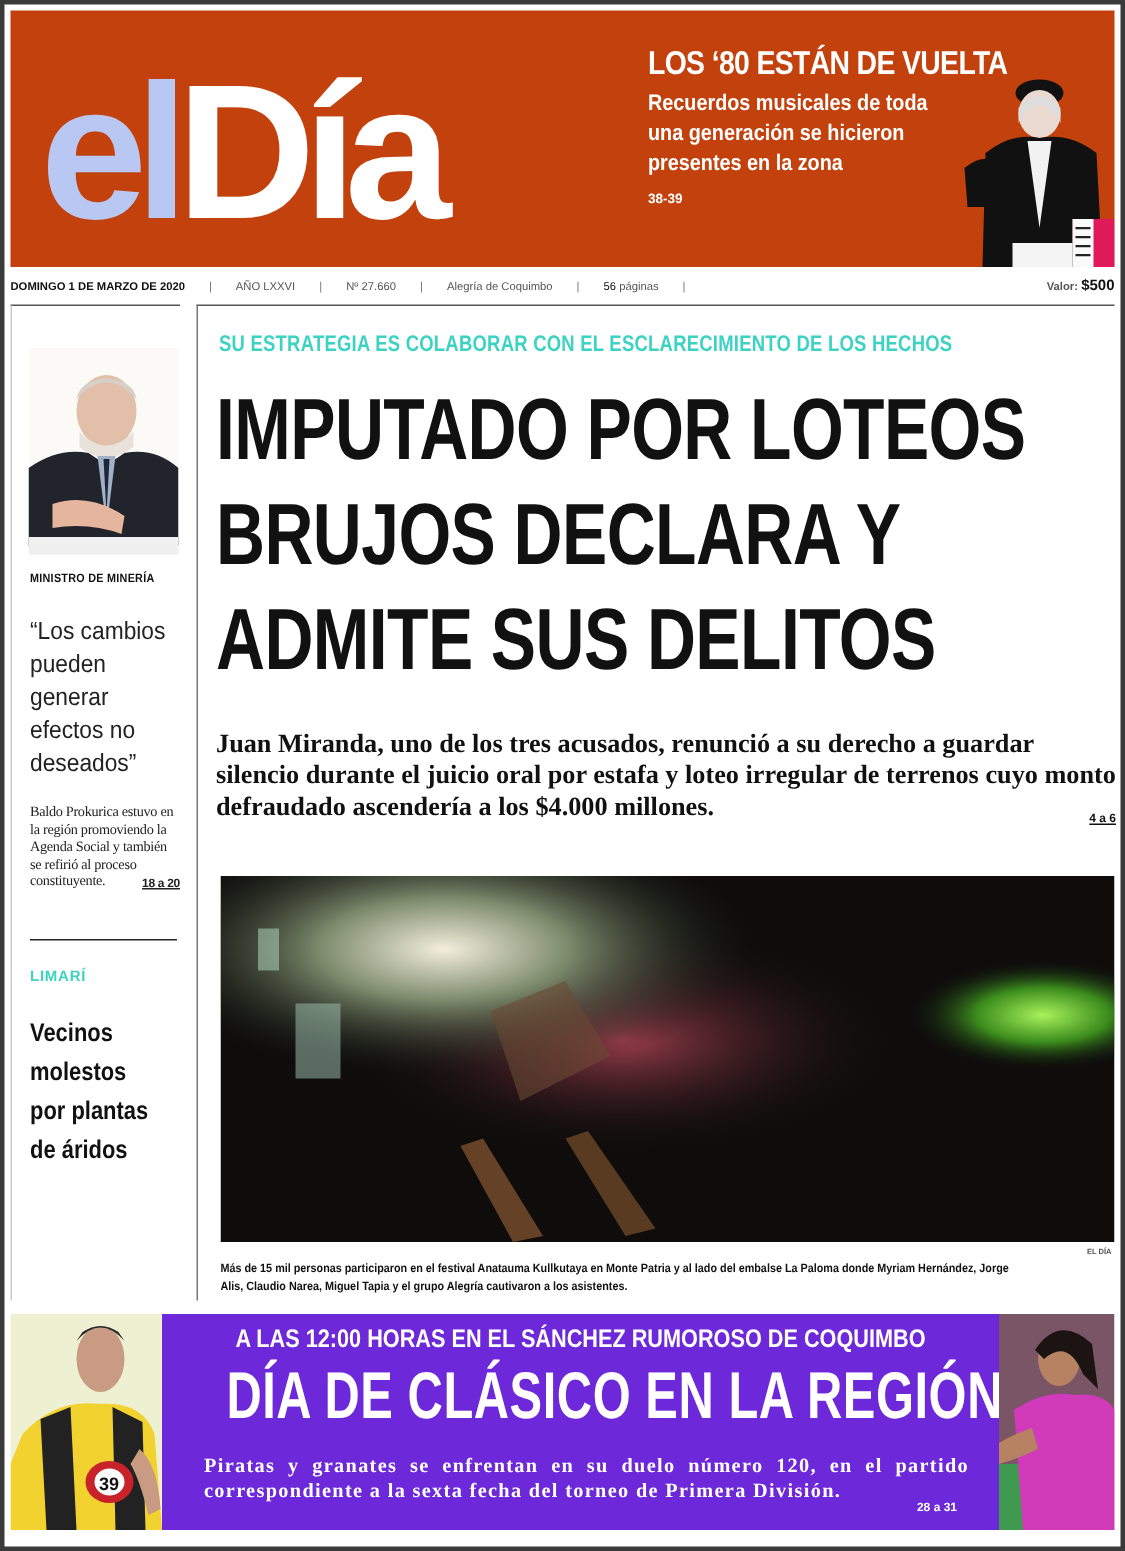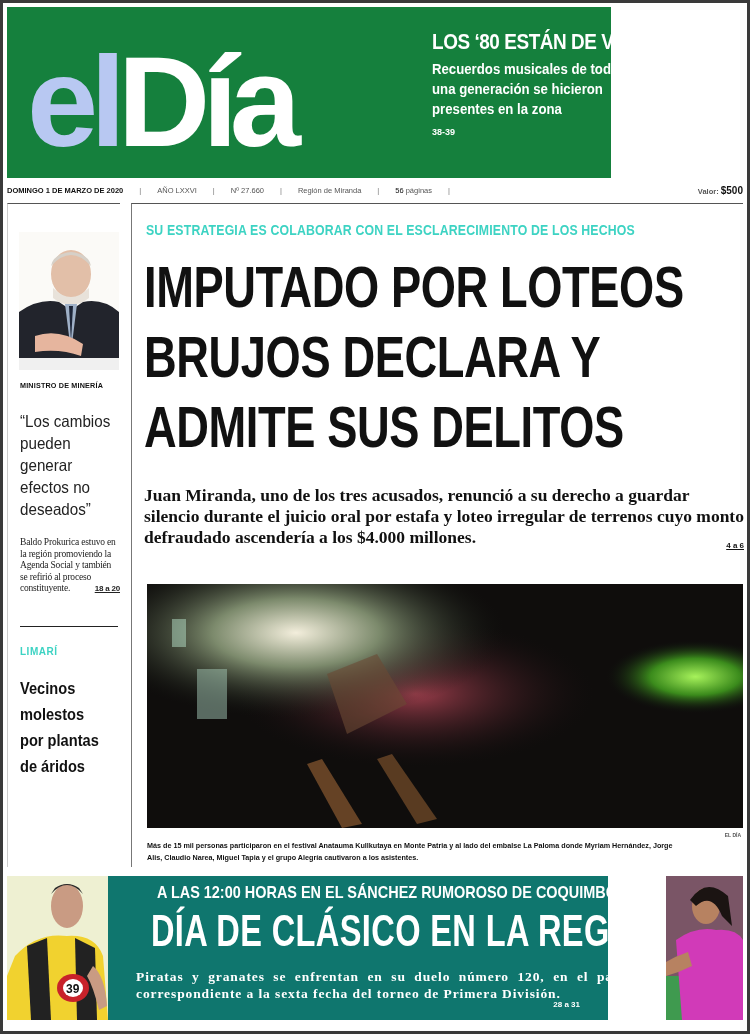--- a/index.html
+++ b/index.html
@@ -1,21 +1,21 @@
 <!DOCTYPE html>
 <html><head>
   <meta charset="utf-8">
   <style>
     * { box-sizing: border-box; margin: 0; padding: 0; }
     html, body { width: 750px; height: 1034px; background: #ffffff; overflow: hidden; }
     body { position: relative; font-family: "Liberation Sans", sans-serif; color: #111; }
     .page-frame { position: absolute; left: 0; top: 0; width: 750px; height: 1034px; border: 3px solid #3a3a3a; }
 
     
-    .masthead { position: absolute; left: 7px; top: 7px; width: 604px; height: 171px; background: #15803d; overflow: hidden; }
+    .masthead { position: absolute; left: 7px; top: 7px; width: 736px; height: 171px; background: #c2410c; overflow: hidden; }
     .logo { position: absolute; left: 20px; top: 30px; height: 130px; font-family: "Liberation Sans", sans-serif; font-weight: 700; font-size: 128px; letter-spacing: -8px; line-height: 130px; }
     .logo .el { color: #b8c8f2; }
     .logo .dia { color: #ffffff; }
     .promo { position: absolute; left: 425px; top: 22px; width: 240px; color: #fff; }
     .promo-title { font-family: "Liberation Sans Narrow", "Liberation Sans", sans-serif; font-weight: 700; font-size: 22px; letter-spacing: -0.5px; transform: scaleX(0.86); transform-origin: left; white-space: nowrap; }
     .promo-text { margin-top: 4px; font-weight: 700; font-size: 15px; line-height: 20px; transform: scaleX(0.88); transform-origin: left; white-space: nowrap; }
     .promo-pages { margin-top: 8px; font-weight: 700; font-size: 9px; }
     .promo-photo { position: absolute; left: 628px; top: 35px; width: 108px; height: 136px; }
 
     
@@ -44,21 +44,21 @@
     .main-kicker { position: absolute; left: 14px; top: 17px; font-weight: 700; font-size: 15px; color: #3dd3c3; transform: scaleX(0.82); transform-origin: left; white-space: nowrap; letter-spacing: 0.2px; }
     .headline { position: absolute; left: 12px; top: 48px; width: 760px; font-weight: 700; font-size: 58px; line-height: 70px; color: #111; transform: scaleX(0.78); transform-origin: left; letter-spacing: -0.5px; }
     .deck { position: absolute; left: 12px; top: 281px; width: 600px; font-family: "Liberation Serif", serif; font-weight: 700; font-size: 17.5px; line-height: 21px; color: #111; }
     .deck .page-ref { font-size: 8px; margin-top: 8px; }
     .concert-photo { position: absolute; left: 15px; top: 380px; width: 596px; height: 244px; }
     .credit { position: absolute; right: 2px; top: 628px; font-size: 5px; color: #555; font-weight: 700; }
     .caption { position: absolute; left: 15px; top: 636px; width: 600px; font-size: 8px; font-weight: 700; line-height: 12px; color: #111; transform: scaleX(0.9); transform-origin: left; }
 
     
     .banner { position: absolute; left: 7px; top: 876px; width: 736px; height: 144px; background: #fff; }
-    .banner-red { position: absolute; left: 101px; top: 0; width: 500px; height: 144px; background: #0f766e; }
+    .banner-red { position: absolute; left: 101px; top: 0; width: 558px; height: 144px; background: #6d28d9; }
     .banner-kicker { position: absolute; left: 0; width: 558px; top: 7px; text-align: center; color: #fff; font-weight: 700; font-size: 17px; transform: scaleX(0.85); white-space: nowrap; }
     .banner-title { position: absolute; left: -40px; width: 638px; top: 30px; text-align: center; color: #fff; font-weight: 700; font-size: 44px; transform: scaleX(0.74); white-space: nowrap; letter-spacing: 0.5px; }
     .banner-body { position: absolute; left: 28px; top: 92px; width: 510px; color: #fff; font-family: "Liberation Serif", serif; font-weight: 700; font-size: 13.5px; line-height: 17px; letter-spacing: 0.9px; text-align: justify; }
     .banner-ref { position: absolute; right: 28px; top: 124px; color: #fff; font-weight: 700; font-size: 8px; }
     .player-left { position: absolute; left: 0; top: 0; width: 101px; height: 144px; }
     .player-right { position: absolute; left: 659px; top: 0; width: 77px; height: 144px; }
   </style>
 </head>
 <body>
 
@@ -96,21 +96,21 @@
   </svg>
 </header>
 
 <div class="dateline">
   <span class="date">DOMINGO 1 DE MARZO DE 2020</span>
   <span class="sep">|</span>
   <span>AÑO LXXVI</span>
   <span class="sep">|</span>
   <span>Nº 27.660</span>
   <span class="sep">|</span>
-  <span>Región de Miranda</span>
+  <span>Alegría de Coquimbo</span>
   <span class="sep">|</span>
   <span><span class="pages-num">56</span> <span>páginas</span></span>
   <span class="sep">|</span>
   <span class="price"><span>Valor:</span> <b>$500</b></span>
 </div>
 
 <aside class="left-col">
   <svg class="minister-photo" viewBox="0 0 100 138">
     <rect width="100" height="138" fill="#fbfaf7"></rect>
     <ellipse cx="52" cy="42" rx="20" ry="24" fill="#e2bfa8"></ellipse>

